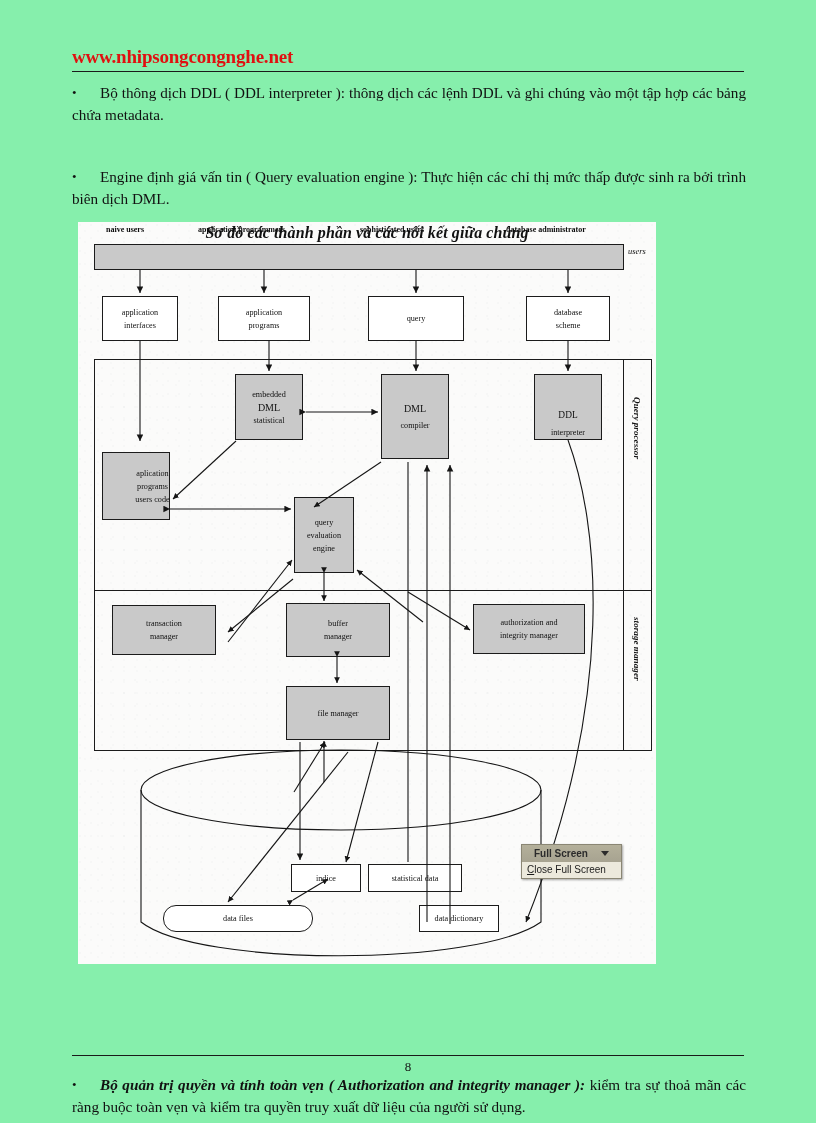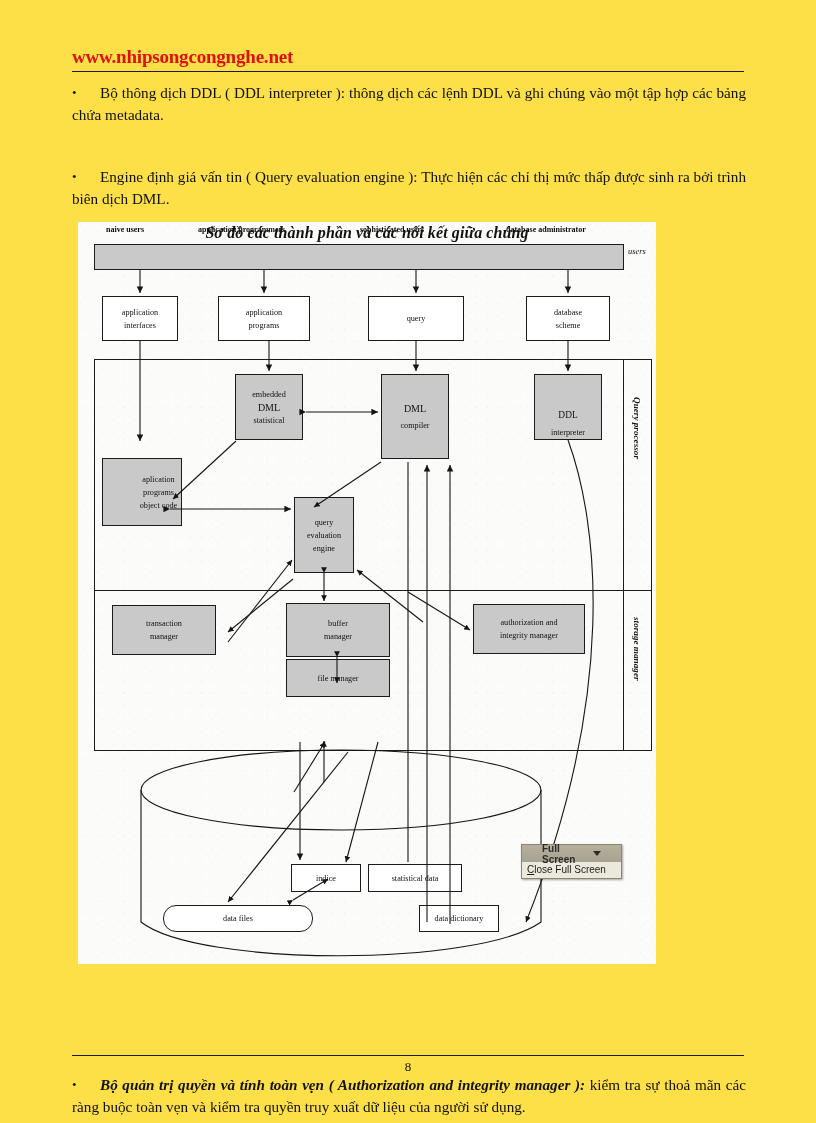--- a/index.html
+++ b/index.html
@@ -7,21 +7,21 @@
     padding: 0;
     background: #ffffff;
   }
   body {
     font-family: "Liberation Serif", "DejaVu Serif", serif;
   }
   .page {
     position: relative;
     width: 816px;
     height: 1123px;
-    background: #fde047;
+    background: #86efac;
     overflow: hidden;
   }
 
   
   .site-header {
     position: absolute;
     left: 72px;
     top: 46px;
     width: 672px;
   }
@@ -186,21 +186,21 @@
     background: #d6d2bd;
     border: 1px solid #8a8674;
     box-shadow: 1px 1px 2px rgba(0,0,0,0.35);
     font-family: "Liberation Sans", "DejaVu Sans", sans-serif;
   }
   .fs-titlebar {
     display: flex;
     align-items: center;
     justify-content: space-between;
     height: 17px;
-    padding: 0 20px;
+    padding: 0 12px;
     background: linear-gradient(180deg,#b4b09a 0%, #a7a391 100%);
     color: #2b2b2b;
     font-weight: bold;
     font-size: 10px;
   }
   .fs-caret {
     width: 0; height: 0;
     border-left: 4px solid transparent;
     border-right: 4px solid transparent;
     border-top: 5px solid #2b2b2b;
@@ -299,24 +299,24 @@
     <div class="node gray" style="left:303px; top:152px; width:68px; height:85px;">
       <span class="ln" style="font-size:10px; margin-bottom:4px;">DML</span>
       <span class="ln">compiler</span>
     </div>
 
     <div class="node gray" style="left:456px; top:152px; width:68px; height:66px;justify-content:flex-end;">
       <span class="ln" style="font-size:9.4px; margin-bottom:4px;">DDL</span>
       <span class="ln">interpreter</span>
     </div>
 
-    <div class="node gray" style="left:24px; top:236px; width:80px; height:68px;padding-left:33px;">
+    <div class="node gray" style="left:24px; top:230px; width:68px; height:68px;padding-left:33px;">
       <span class="ln">aplication</span>
       <span class="ln">programs</span>
-      <span class="ln">object code</span>
+      <span class="ln">users code</span>
     </div>
 
     <div class="node gray" style="left:216px; top:275px; width:60px; height:76px;">
       <span class="ln">query</span>
       <span class="ln">evaluation</span>
       <span class="ln">engine</span>
     </div>
 
     <div class="node gray" style="left:34px; top:383px; width:104px; height:50px;">
       <span class="ln">transaction</span>
@@ -326,21 +326,21 @@
     <div class="node gray" style="left:208px; top:381px; width:104px; height:54px;">
       <span class="ln">buffer</span>
       <span class="ln">manager</span>
     </div>
 
     <div class="node gray" style="left:395px; top:382px; width:112px; height:50px;">
       <span class="ln">authorization and</span>
       <span class="ln">integrity manager</span>
     </div>
 
-    <div class="node gray" style="left:208px; top:437px; width:104px; height:38px;">
+    <div class="node gray" style="left:208px; top:464px; width:104px; height:54px;">
       <span class="ln">file  manager</span>
     </div>
 
     <div class="node" style="left:213px; top:642px; width:70px; height:28px;">
       <span class="ln">indice</span>
     </div>
     <div class="node" style="left:290px; top:642px; width:94px; height:28px;">
       <span class="ln">statistical data</span>
     </div>
     <div class="node" style="left:85px; top:683px; width:150px; height:27px;border-radius:13px;">

